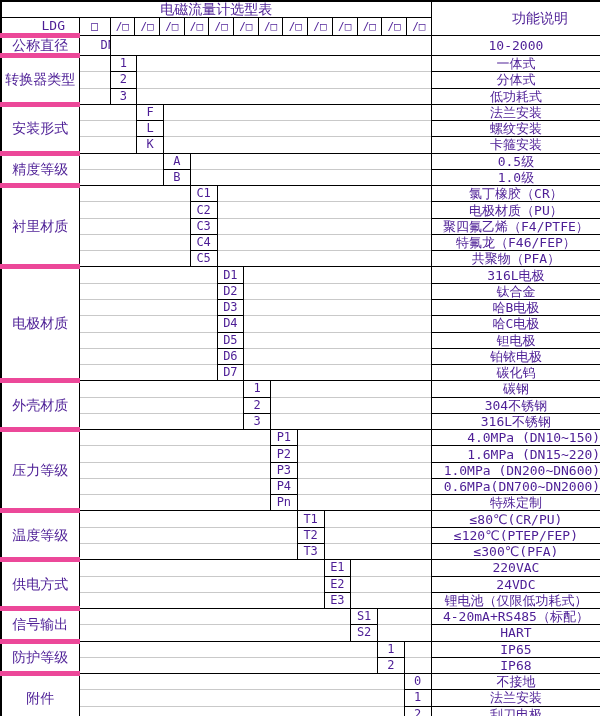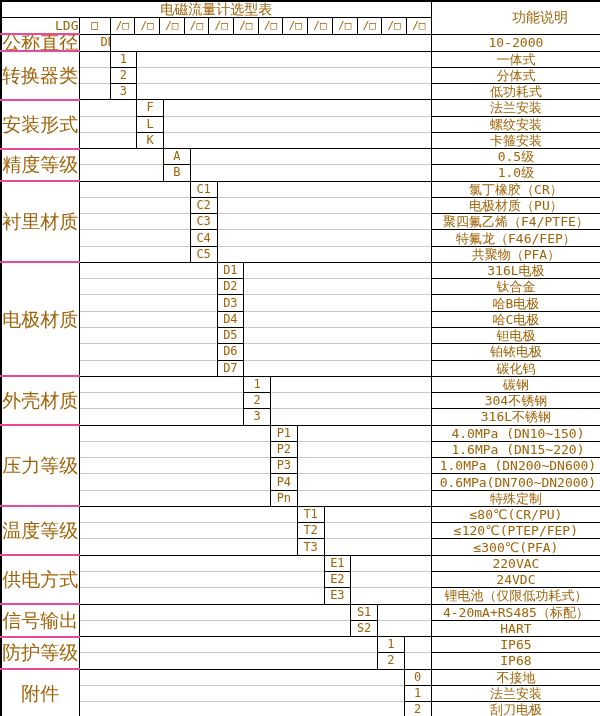--- a/index.html
+++ b/index.html
@@ -1,49 +1,49 @@
 <!DOCTYPE html>
 <html><head>
 <meta charset="utf-8">
 <style>
   * { margin:0; padding:0; box-sizing:border-box; }
   html,body { background:#ffffff; }
   .sheet {
-    width:483px; height:716px; background:#ffffff; color:#a16207;
+    width:483px; height:716px; background:#ffffff; color:#4c1d95;
     font-family:"DejaVu Sans Mono","DejaVu Sans","Liberation Sans",sans-serif;
   }
   table.grid {
     border-collapse:collapse; table-layout:fixed;
     width:600px; height:716px; border:2px solid #000;
   }
   tr { height:16.27px; }
   td {
     padding:0; overflow:hidden; white-space:nowrap;
     text-align:center; vertical-align:middle;
     font-size:13px; line-height:15px;
   }
   td.title  { font-size:14px; border-bottom:1px solid #000; }
   td.fnhead { font-size:14px; border-left:1px solid #000; border-bottom:1px solid #000;padding-left:48px; }
-  td.ldg    { text-align:right; padding-left:26px; border-right:1px solid #000; border-bottom:1px solid #000;margin-left:41px; }
+  td.ldg    { text-align:center; padding-left:26px; border-right:1px solid #000; border-bottom:1px solid #000;margin-left:41px; }
   td.dnbox  { border:1px solid #000; font-size:12px; }
   td.boxrow { padding:0; border-bottom:1px solid #000; }
   .boxflex  { display:flex; width:100%; height:100%; }
   .boxflex span {
     flex:1; border-right:1px solid #000;
     display:flex; align-items:center; justify-content:center;
     font-size:11px; overflow:hidden;
   }
   .boxflex span:last-child { border-right:none; }
-  td.lbl    { border-top:2px solid #ec4899; border-right:1px solid #000; font-size:19px; }
+  td.lbl    { border-top:5px solid #ec4899; border-right:1px solid #000; font-size:14px; }
   td.code   { border:1px solid #000; font-size:12px; }
   td.code.left { text-align:right; padding-left:21px; }
   td.empty  { border-top:1px solid #c9c9c9; }
   td.empty.sectop { border-top:1px solid #000; }
   td.desc   { border-left:1px solid #000; border-top:1px solid #000;text-align:center; }
-  td.desc.left { text-align:center; padding-left:4px; }
+  td.desc.left { text-align:right; padding-left:4px; }
 </style>
 </head>
 <body>
 
 <div class="sheet">
   <table class="grid">
     <colgroup>
       <col style="width:78px">
       <col style="width:31px">
       <col style="width:26.75px">

